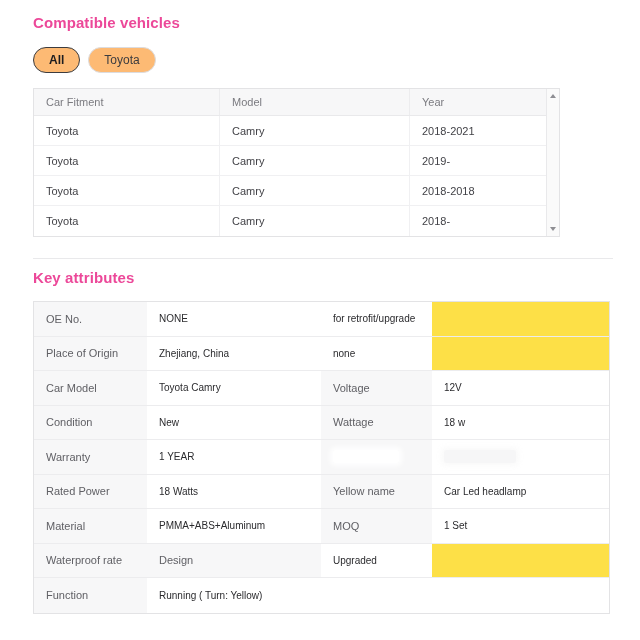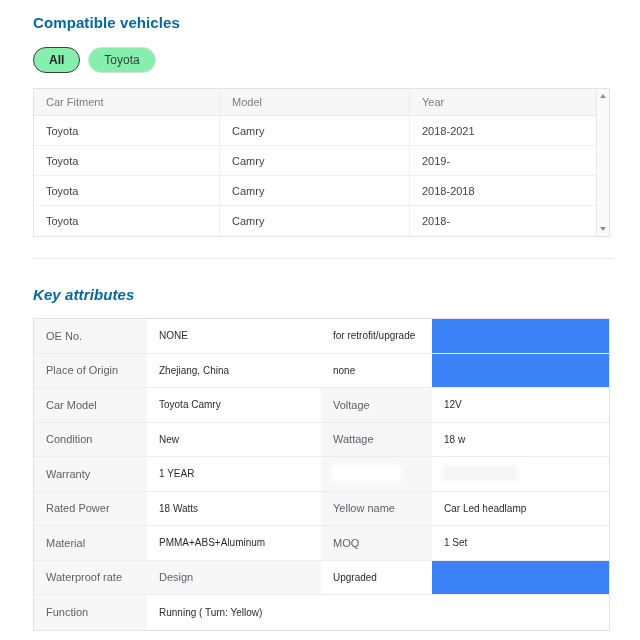--- a/index.html
+++ b/index.html
@@ -5,37 +5,37 @@
   * { box-sizing: border-box; }
   html, body { margin:0; padding:0; }
   body {
     width:640px; height:640px; background:#ffffff; overflow:hidden;
     font-family:"Liberation Sans", sans-serif;
     -webkit-font-smoothing:antialiased;
   }
   .wrap { padding:15px 30px 0 33px; }
 
   .section-title {
-    font-size:15px; font-weight:bold; color:#0369a1; margin:0;
+    font-size:15px; font-weight:bold; color:#ec4899; margin:0;
     letter-spacing:.1px; line-height:16px;
   }
 
   
   .chips { display:flex; gap:8px; margin-top:16px; height:26px; }
   .chip {
-    height:26px; padding:0 15px; border-radius:14px; background:#86efac;
+    height:26px; padding:0 15px; border-radius:14px; background:#fdba74;
     display:flex; align-items:center; font-size:12px; cursor:pointer;
     white-space:nowrap;
   }
   .chip.selected { border:1.5px solid #3c3c3f; font-weight:bold; color:#1d1d1f; }
   .chip.unselected { border:1px solid #dcdcdf; color:#3c3c3f; }
 
   
   .veh-table-wrap {
-    margin-top:15px; width:577px; border:1px solid #e3e3e5;
+    margin-top:15px; width:527px; border:1px solid #e3e3e5;
     display:flex; background:#fff;
   }
   .veh-table { flex:1; min-width:0; }
   .veh-header {
     display:grid; grid-template-columns:186px 190px 1fr;
     background:#f7f7f8; height:27px; border-bottom:1px solid #e9e9eb;
   }
   .veh-header-cell {
     font-size:11px; color:#7b7b80; display:flex; align-items:center;
     padding:0 12px;
@@ -64,21 +64,21 @@
   }
   .arrow-down {
     width:0; height:0; border-left:3.5px solid transparent;
     border-right:3.5px solid transparent; border-top:4.5px solid #8e8e93;
   }
 
   .divider { height:1px; background:#e9e9eb; margin-top:21px; width:580px; }
 
   
   .attr-table {
-    margin-top:15px; width:577px; border:1px solid #e3e3e5; background:#3b82f6;
+    margin-top:15px; width:577px; border:1px solid #e3e3e5; background:#fde047;
   }
   .attr-row {
     display:grid; grid-template-columns:113px 174px 111px 1fr;
     height:34.5px; border-bottom:1px solid #ececee;
   }
   .attr-row.full { grid-template-columns:113px 1fr; }
   .attr-row:last-child { border-bottom:none; }
   .attr-label {
     background:#f7f7f8; font-size:11px; color:#606065;
     display:flex; align-items:center; padding:0 12px; overflow:hidden;
@@ -141,21 +141,21 @@
         </div>
     </div>
     <div class="veh-scrollbar">
       <div class="arrow-up"></div>
       <div class="arrow-down"></div>
     </div>
   </div>
 
   <div class="divider"></div>
 
-  <h2 class="section-title" style="margin-top:28px;font-style:italic;">Key attributes</h2>
+  <h2 class="section-title" style="margin-top:11px;">Key attributes</h2>
 
   <div class="attr-table" id="attr-table">
       <div class="attr-row">
         <div class="attr-label">OE No.</div>
         <div class="attr-value">NONE</div>
         <div class="attr-value">for retrofit/upgrade</div>
       </div>
       <div class="attr-row">
         <div class="attr-label">Place of Origin</div>
         <div class="attr-value">Zhejiang, China</div>

